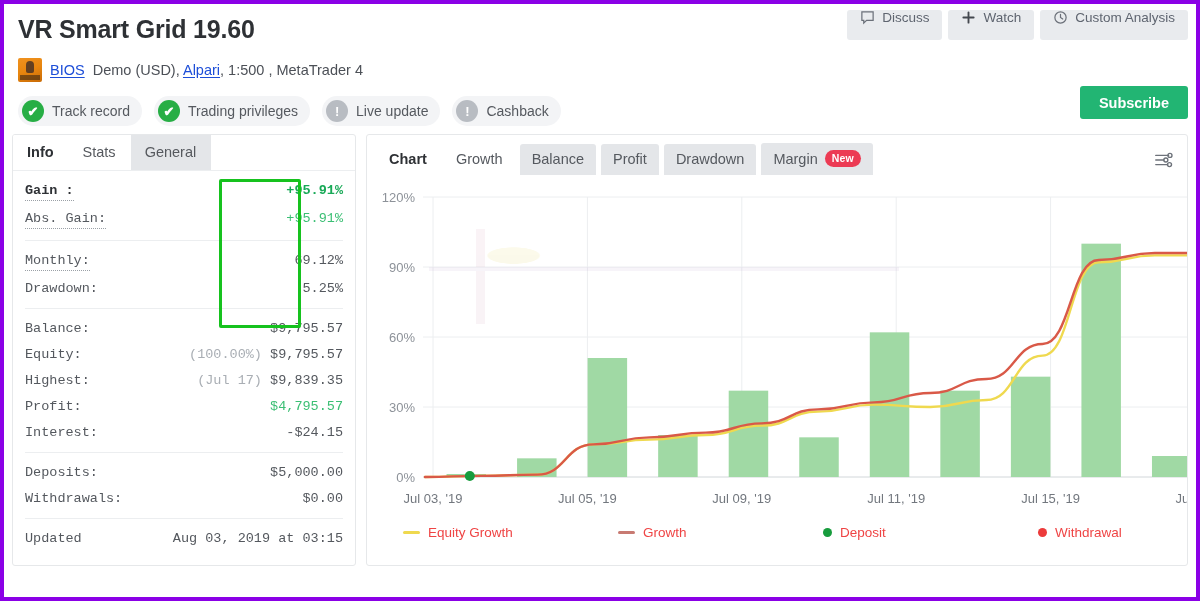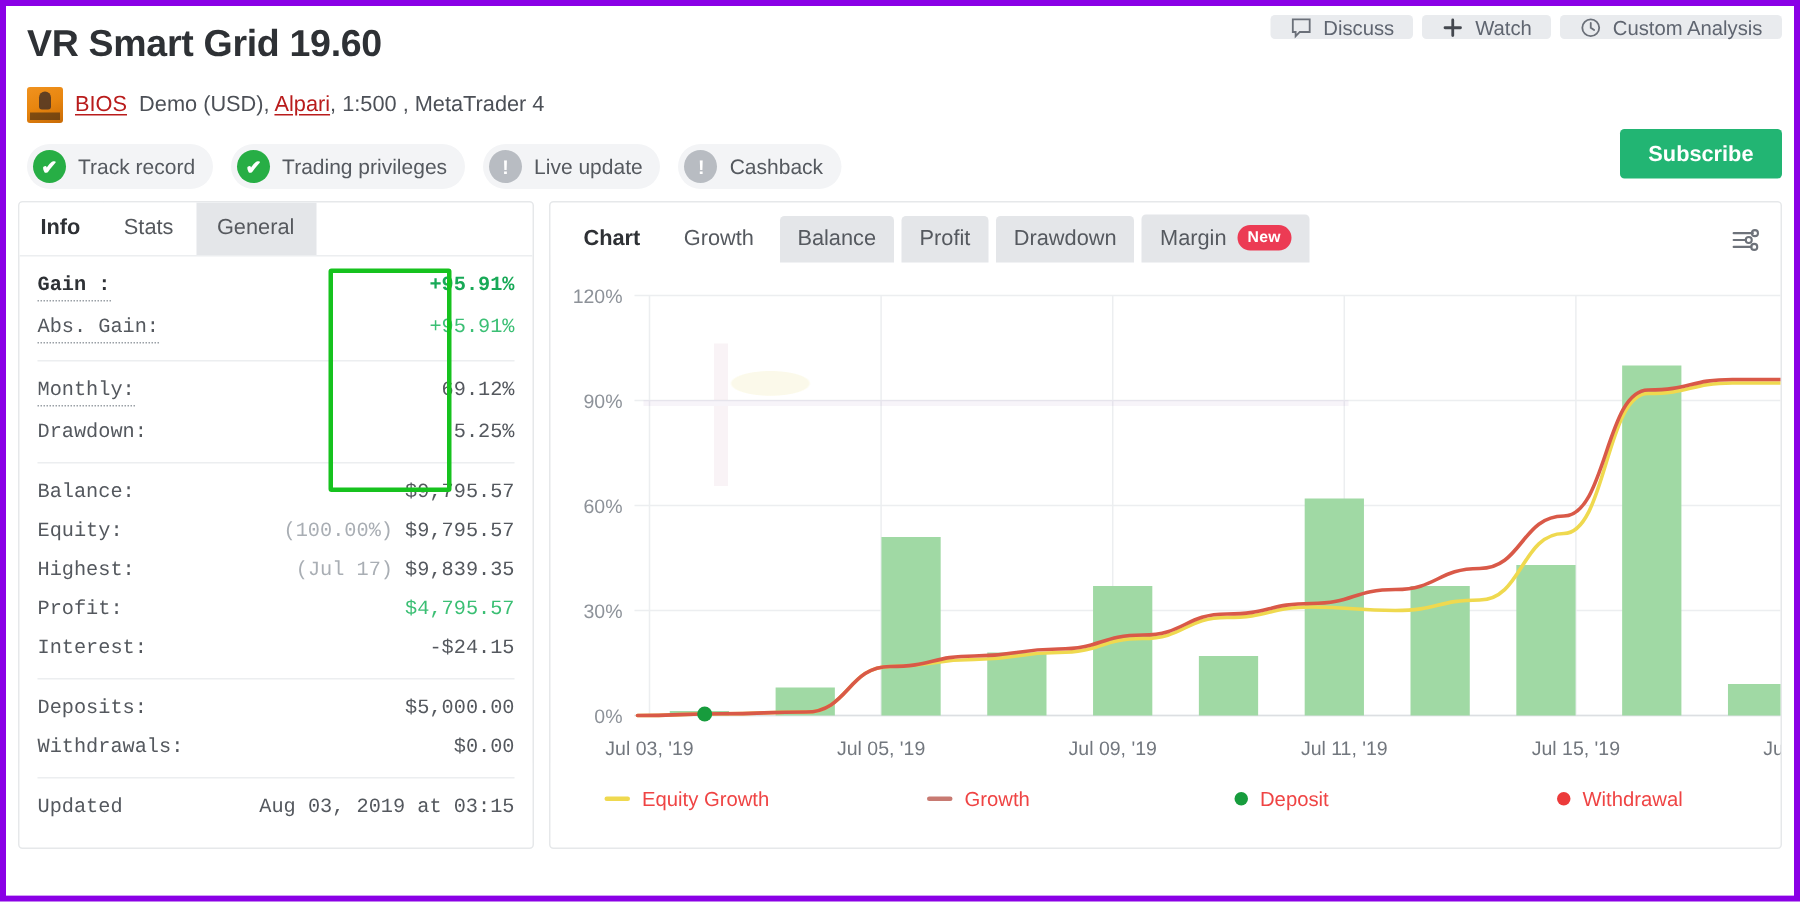--- a/index.html
+++ b/index.html
@@ -15,42 +15,42 @@
 
   
   .hdr { position: relative; padding: 8px 14px 0 14px; }
   .title {
     font-size: 25px; font-weight: 700; color: #2e3135;
     letter-spacing: -0.2px; line-height: 34px;
   }
   .hdr-actions { position: absolute; top: 6px; right: 8px; display: flex; gap: 6px; }
   .hbtn {
     background: #e9ebee; color: #5f6570; border: none; border-radius: 3px;
-    font-size: 13.5px; font-family: inherit; height: 16px; padding: 0 13px;
-    display: flex; align-items: flex-end; gap: 7px; cursor: pointer;
+    font-size: 13.5px; font-family: inherit; height: 30px; padding: 0 13px;
+    display: flex; align-items: flex-start; gap: 7px; cursor: pointer;
   }
   .hbtn svg { display:block; }
 
   
   .broker { display: flex; align-items: center; gap: 8px; margin-top: 12px; }
   .avatar {
     width: 24px; height: 24px; border-radius: 2px; flex: none;
     background: linear-gradient(160deg,#f0921f 0%, #e8860f 48%, #c96b06 100%);
     position: relative; overflow: hidden;
   }
   .avatar::before {
     content:''; position:absolute; left:8px; top:3px; width:8px; height:12px;
     border-radius: 4px 4px 2px 2px; background:#4a3324; opacity:.85;
   }
   .avatar::after {
     content:''; position:absolute; left:2px; bottom:2px; right:2px; height:5px;
     background: rgba(60,40,20,.6);
   }
   .broker-txt { font-size: 14.5px; color: #4c5057; }
-  .broker-txt a { color: #b91c1c; text-decoration: underline; text-underline-offset: 2px; }
+  .broker-txt a { color: #1d4ed8; text-decoration: underline; text-underline-offset: 2px; }
 
   
   .badges { display: flex; align-items: center; gap: 12px; margin-top: 14px; }
   .badge {
     display: flex; align-items: center; gap: 8px; height: 30px;
     padding: 0 12px 0 4px; border-radius: 15px; background: #f3f4f6;
     font-size: 14px; color: #55595f; cursor: pointer;
   }
   .badge .dot {
     width: 22px; height: 22px; border-radius: 50%; flex: none;

